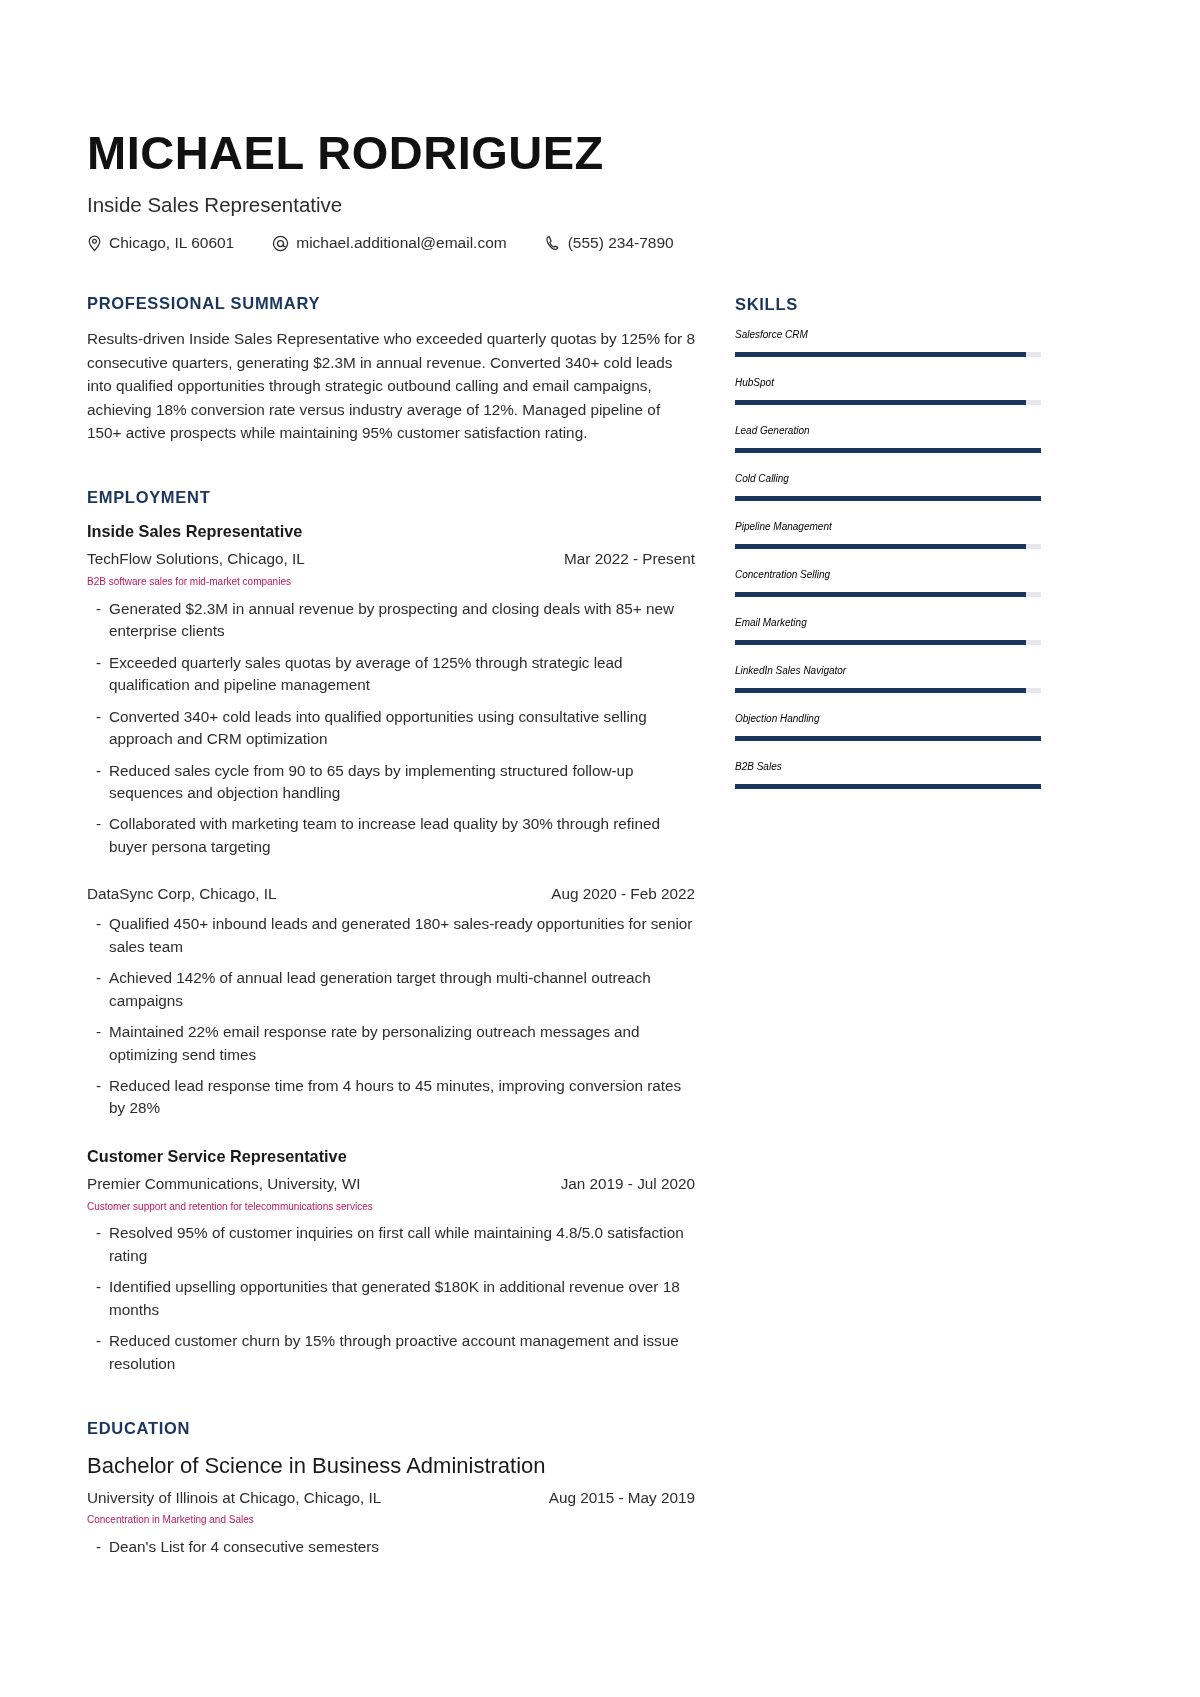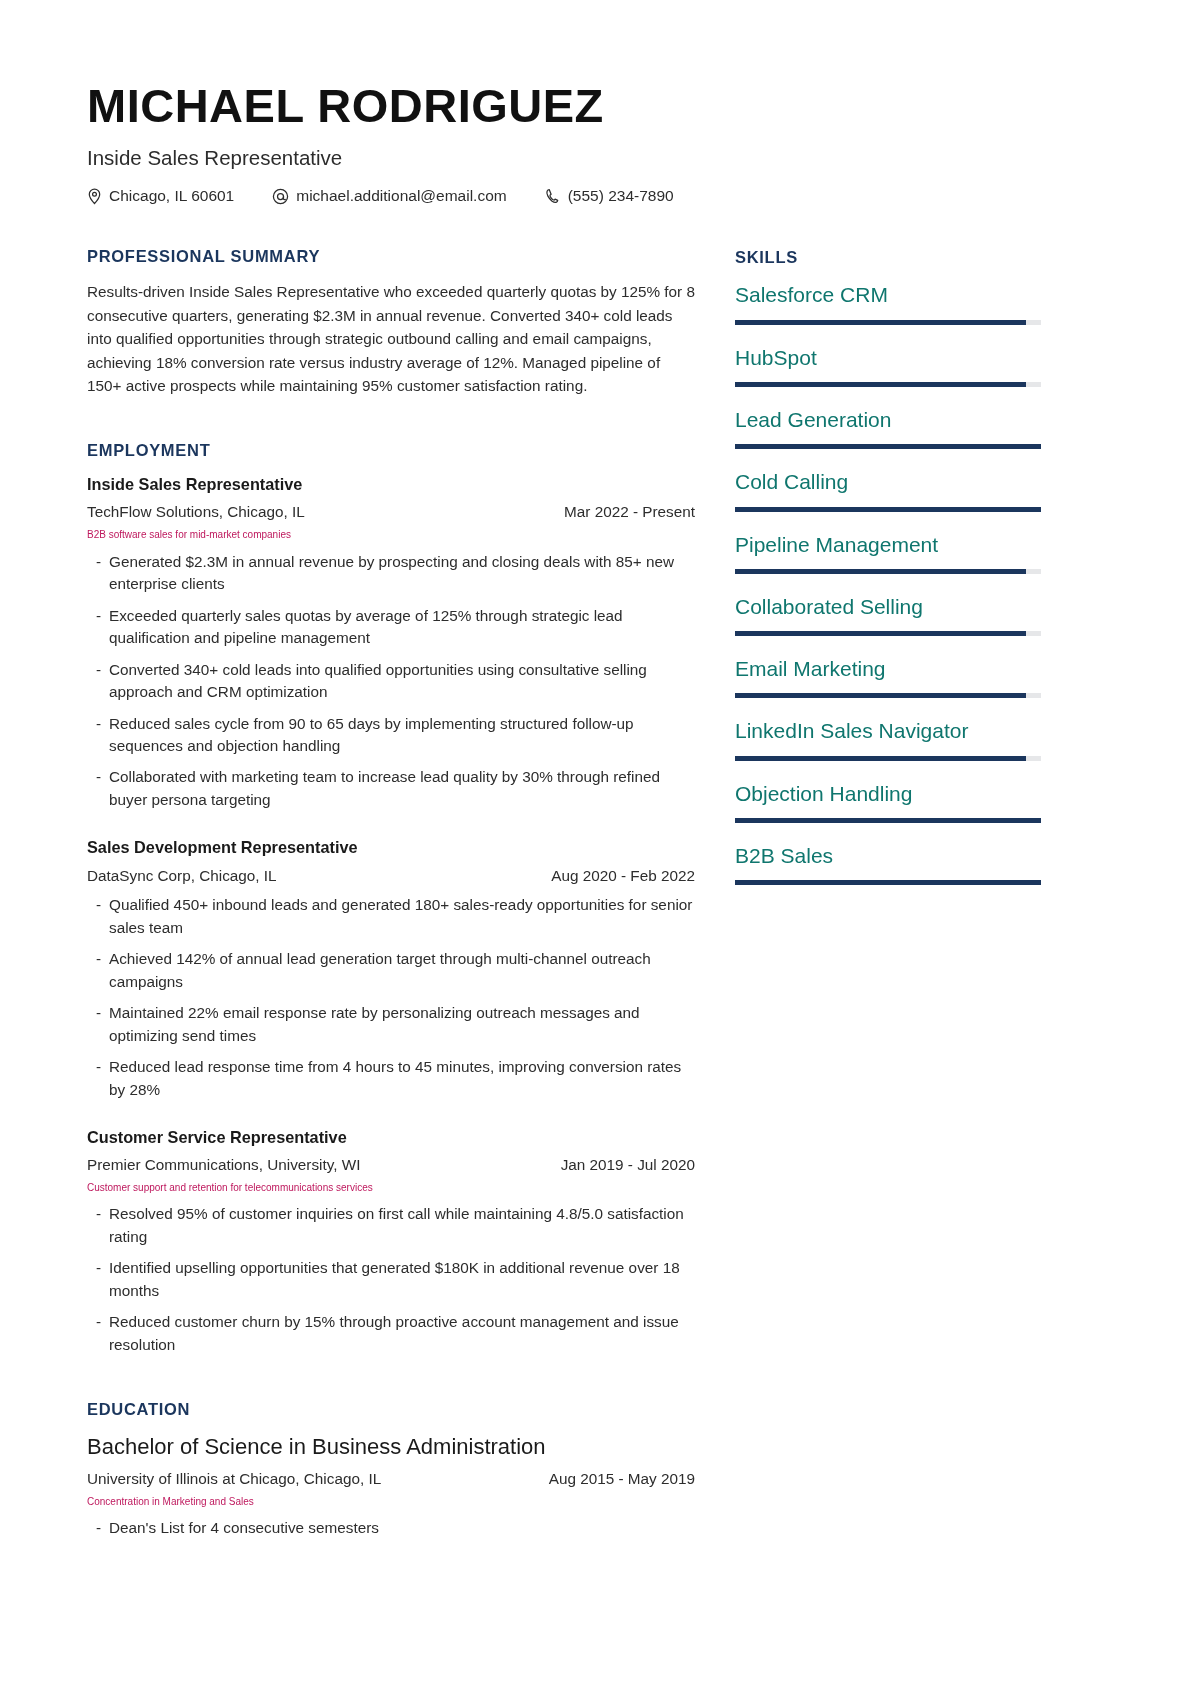--- a/index.html
+++ b/index.html
@@ -3,21 +3,21 @@
 <meta charset="utf-8">
 <style>
   * { box-sizing: border-box; margin: 0; padding: 0; }
   html, body {
     width: 1200px; height: 1697px;
     background: #ffffff;
     font-family: "Liberation Sans", sans-serif;
     color: #231f20;
     -webkit-font-smoothing: antialiased;
   }
-  .page { position: relative; width: 1200px; height: 1549px; padding: 9px; }
+  .page { position: relative; width: 1200px; height: 1549px; padding: 9px; margin-top: 47px; }
 
   
   .header { padding: 72px 78px 0 78px; }
   .name {
     font-size: 47px; font-weight: bold; letter-spacing: 0.5px;
     color: #111111; line-height: 1.08; text-transform: uppercase;
   }
   .job-title {
     font-size: 20.5px; font-weight: normal; color: #2d2d2d;
     margin-top: 14px; line-height: 1.2;
@@ -73,22 +73,23 @@
 
   
   .edu-degree {
     font-size: 22px; font-weight: normal; color: #1a1a1a;
     line-height: 1.3; margin-bottom: 7px;
   }
 
   
   .skill { margin-bottom: 0; }
   .skill-name {
-    font-size: 21px; color: #0f766e; line-height: 1.3;
+    font-size: 10px; color: #000000; line-height: 1.3;
     margin-bottom: 11px;
+    font-style: italic;
   }
   .skill-track {
     position: relative; width: 100%; height: 5px;
     background: #e6e7e9; border-radius: 0; margin-bottom: 19px;
   }
   .skill-fill {
     position: absolute; left: 0; top: 0; height: 5px;
     background: #1b365d;
   }
 </style>
@@ -172,21 +173,20 @@
               <span class="bullet-text">Reduced sales cycle from 90 to 65 days by implementing structured follow-up sequences and objection handling</span>
             </div>
             <div class="bullet">
               <span class="bullet-mark">-</span>
               <span class="bullet-text">Collaborated with marketing team to increase lead quality by 30% through refined buyer persona targeting</span>
             </div>
           </div>
         </div>
 
         <div class="job">
-          <div class="job-role">Sales Development Representative</div>
           <div class="job-line">
             <span class="job-company">DataSync Corp, Chicago, IL</span>
             <span class="job-dates">Aug 2020 - Feb 2022</span>
           </div>
           <div class="bullets">
             <div class="bullet">
               <span class="bullet-mark">-</span>
               <span class="bullet-text">Qualified 450+ inbound leads and generated 180+ sales-ready opportunities for senior sales team</span>
             </div>
             <div class="bullet">
@@ -279,21 +279,21 @@
                 <div class="skill-fill" style="width: 100%; background: rgb(27, 54, 93);"></div>
               </div>
             </div>
             <div class="skill">
               <div class="skill-name">Pipeline Management</div>
               <div class="skill-track" style="background: rgb(230, 231, 233);">
                 <div class="skill-fill" style="width: 95%; background: rgb(27, 54, 93);"></div>
               </div>
             </div>
             <div class="skill">
-              <div class="skill-name">Collaborated Selling</div>
+              <div class="skill-name">Concentration Selling</div>
               <div class="skill-track" style="background: rgb(230, 231, 233);">
                 <div class="skill-fill" style="width: 95%; background: rgb(27, 54, 93);"></div>
               </div>
             </div>
             <div class="skill">
               <div class="skill-name">Email Marketing</div>
               <div class="skill-track" style="background: rgb(230, 231, 233);">
                 <div class="skill-fill" style="width: 95%; background: rgb(27, 54, 93);"></div>
               </div>
             </div>

